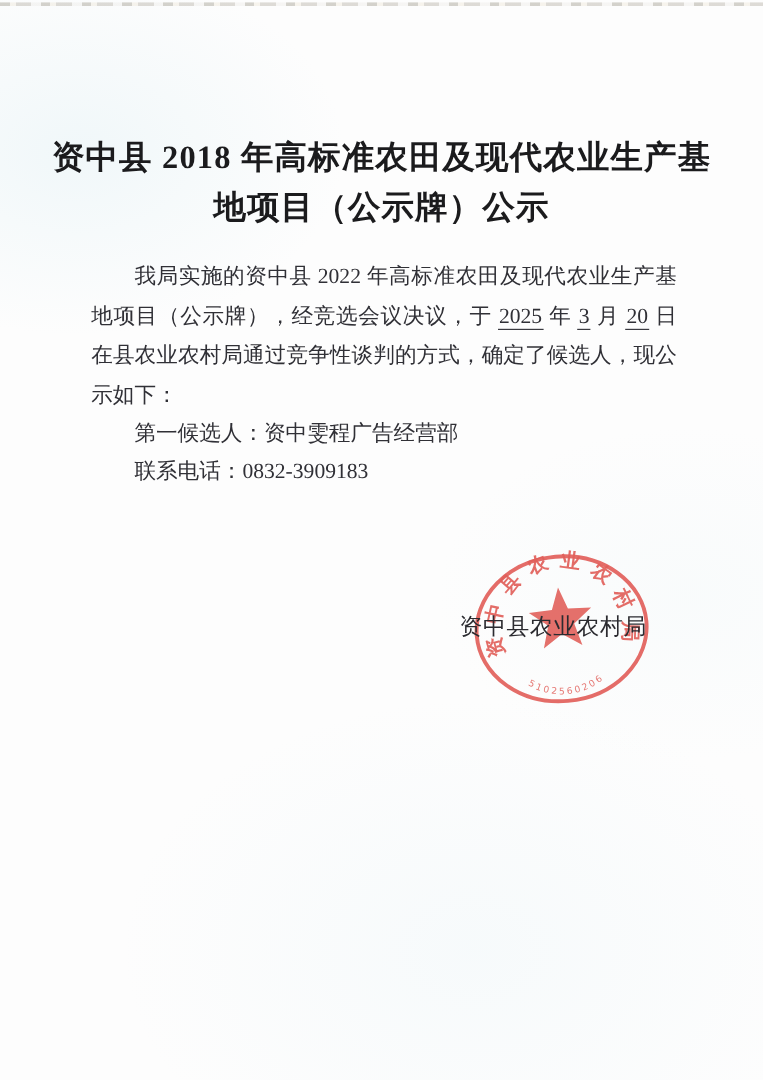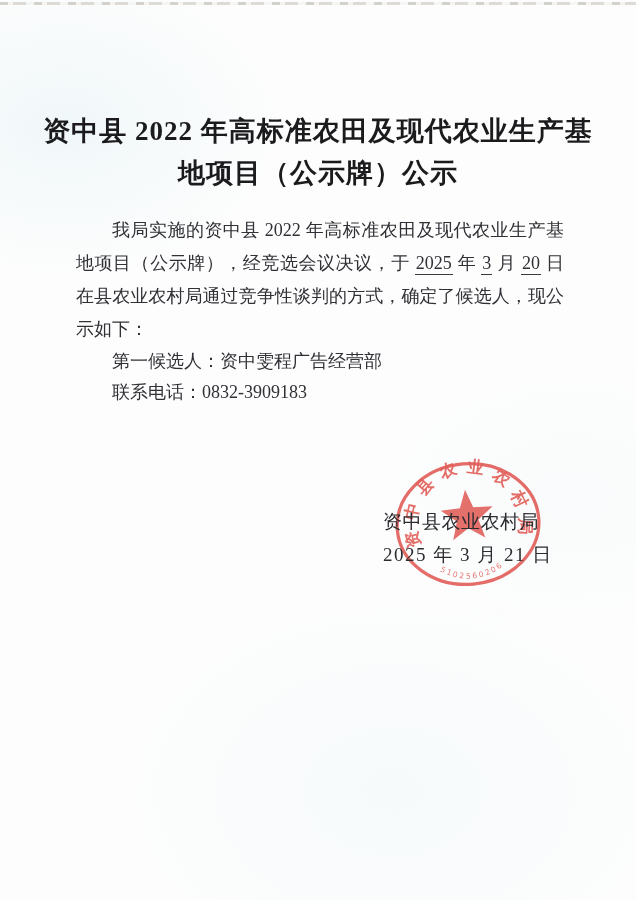--- a/index.html
+++ b/index.html
@@ -58,21 +58,21 @@
   .seal svg { width: 100%; height: 100%; }
 </style>
 </head>
 <body>
 
 <div class="page">
 
   <div class="scan-edge-top"></div>
 
   <div class="title">
-    <div>资中县 2022 年高标准农田及现代农业生产基</div>
+    <div>资中县 2018 年高标准农田及现代农业生产基</div>
     <div>地项目（公示牌）公示</div>
   </div>
 
   <div class="body-text">
     <p class="para"><span>我局实施的资中县 2022 年高标准农田及现代农业生产基地项目（公示牌），经竞选会议决议，于 </span><span class="u">2025</span><span> 年 </span><span class="u">3</span><span> 月 </span><span class="u">20</span><span> 日在县农业农村局通过竞争性谈判的方式，确定了候选人，现公示如下：</span></p>
     <p class="item">第一候选人：资中雯程广告经营部</p>
     <p class="item">联系电话：0832-3909183</p>
   </div>
 
   <div class="seal">
@@ -86,15 +86,14 @@
       <text font-size="16.5" fill="#de4b45" font-weight="bold" opacity="0.92" style="font-family:'Liberation Serif','DejaVu Serif',serif;">
         <textPath href="#sealArcPath" startOffset="2" textLength="192" lengthAdjust="spacing">资中县农业农村局</textPath>
       </text>
       <text font-size="7.5" fill="#de4b45" letter-spacing="2" text-anchor="middle" opacity="0.85" style="font-family:'DejaVu Sans','Liberation Sans',sans-serif;">
         <textPath href="#sealCodePath" startOffset="50%">5102560206</textPath>
       </text>
     </svg>
   </div>
 
   <div class="sig-org">资中县农业农村局</div>
-  <div class="sig-date">2025 年 3 月 21 日</div>
 
 </div>
 
 </body></html>

